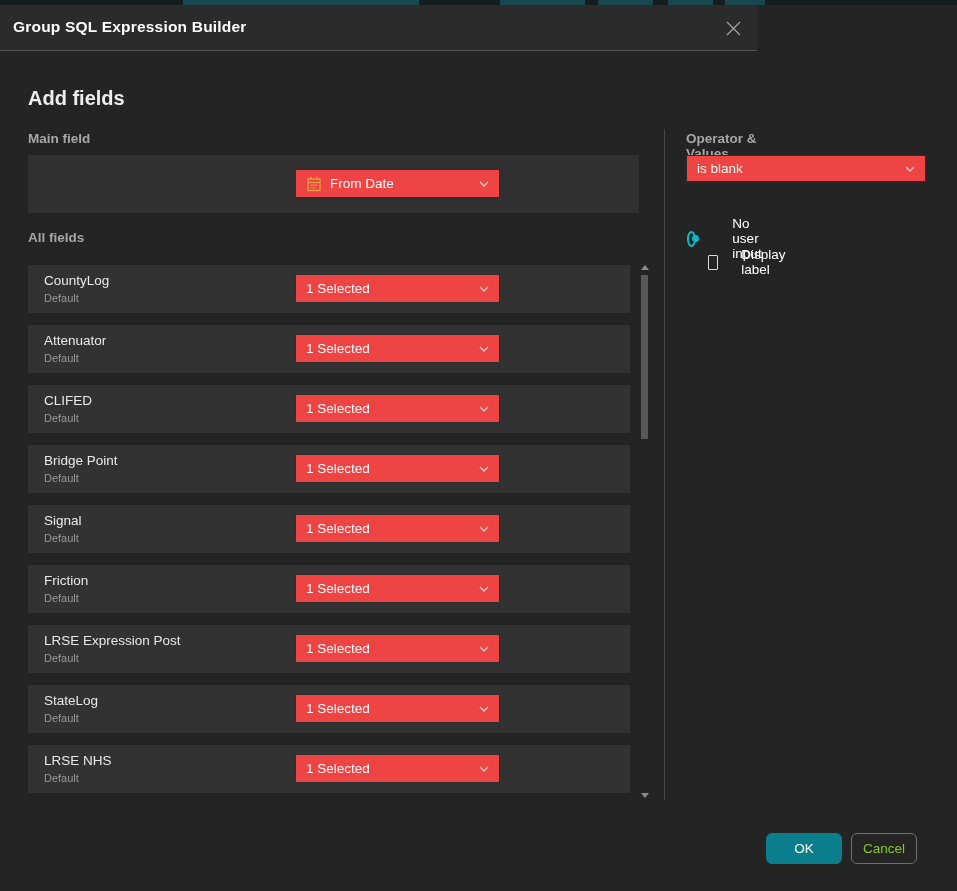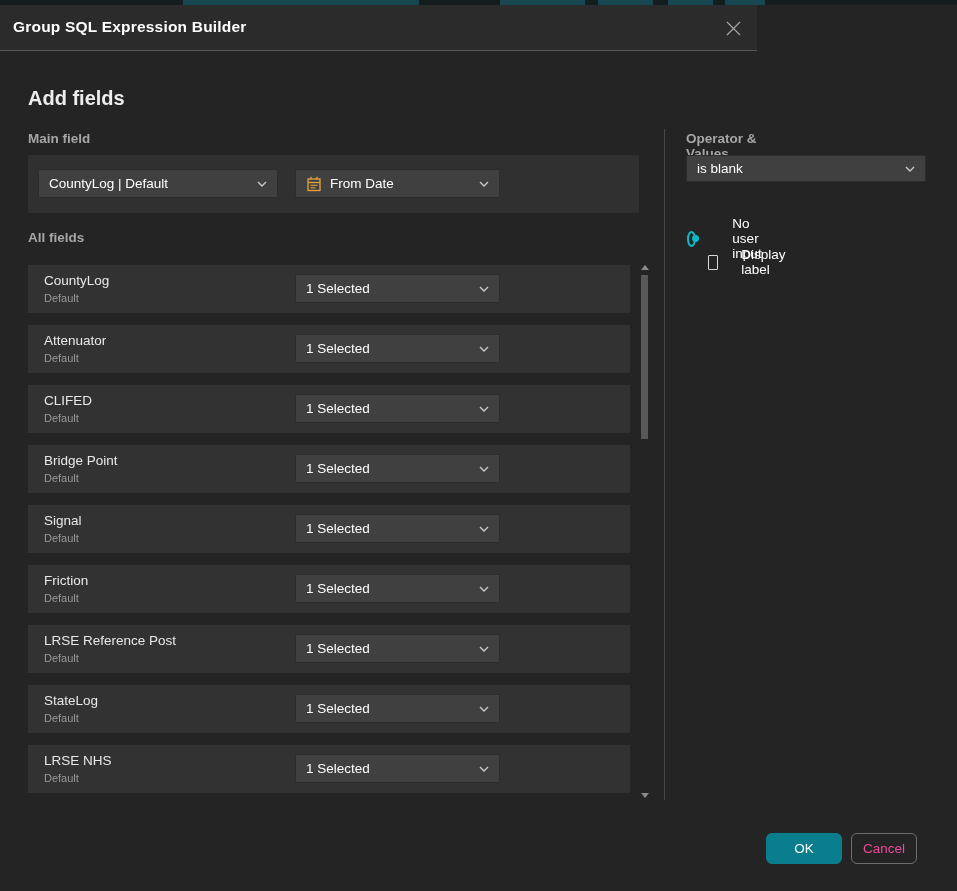--- a/index.html
+++ b/index.html
@@ -25,21 +25,21 @@
   .close-btn{position:absolute;right:13px;top:12px;width:22px;height:22px;display:flex;align-items:center;justify-content:center;cursor:pointer;background:none;border:none;padding:0;}
 
   .h-add-fields{position:absolute;left:28px;top:82px;font-size:20px;font-weight:700;color:#ededed;}
   .h-sub{position:absolute;font-size:13.5px;font-weight:700;color:#a6a6a6;}
   .h-main-field{left:28px;top:126px;}
   .h-all-fields{left:28px;top:225px;}
   .h-operator{left:686px;top:126px;}
 
   
   .select{
-    box-sizing:border-box;height:29px;background:#404040;border:1px solid #2c2c2c;border-radius:1px;
+    box-sizing:border-box;height:29px;background:#ef4444;border:1px solid #2c2c2c;border-radius:1px;
     display:flex;align-items:center;padding:0 10px;cursor:pointer;color:#ffffff;font-size:13.5px;
   }
   .select .grow{flex:1 1 auto;white-space:nowrap;overflow:hidden;}
   .select .chev{flex:0 0 auto;display:flex;align-items:center;margin-left:8px;}
   .select .cal{flex:0 0 auto;display:flex;align-items:center;margin-right:8px;}
 
   
   .main-panel{position:absolute;left:28px;top:150px;width:611px;height:58px;background:#303030;}
   .main-panel .sel-layer{position:absolute;left:10px;top:14px;width:240px;}
   .main-panel .sel-field{position:absolute;left:267px;top:14px;width:205px;}
@@ -67,21 +67,21 @@
   .radio{box-sizing:border-box;width:16px;height:16px;border-radius:50%;border:2px solid #0db9c9;position:relative;background:transparent;}
   .radio.on::after{content:"";position:absolute;left:2.5px;top:2.5px;width:7px;height:7px;border-radius:50%;background:#0db9c9;}
   .radio-label{margin-left:10px;font-size:13.5px;color:#ffffff;}
   .check-row{position:absolute;left:708px;top:242px;display:flex;align-items:center;cursor:pointer;}
   .checkbox{box-sizing:border-box;width:15px;height:15px;border:1px solid #d9d9d9;border-radius:1px;background:transparent;}
   .check-label{margin-left:23px;font-size:13.5px;color:#ffffff;}
 
   
   .btn{box-sizing:border-box;position:absolute;top:828px;height:31px;font-size:13.5px;border-radius:6px;cursor:pointer;display:flex;align-items:center;justify-content:center;font-family:"Liberation Sans", sans-serif;}
   .btn-ok{left:766px;width:76px;background:#0b7e8d;border:1px solid #0b7e8d;color:#ffffff;}
-  .btn-cancel{left:851px;width:66px;background:transparent;border:1px solid #6e6e6e;color:#ec4899;}
+  .btn-cancel{left:851px;width:66px;background:transparent;border:1px solid #6e6e6e;color:#84cc16;}
 </style>
 </head>
 <body>
 
 <div class="top-strip">
   <div class="blob blob1"></div>
   <div class="blob blob2"></div>
   <div class="blob blob3"></div>
   <div class="blob blob4"></div>
   <div class="blob blob5"></div>
@@ -95,28 +95,20 @@
       <svg width="17" height="17" viewBox="0 0 17 17">
         <path d="M2 2 L15 15 M15 2 L2 15" stroke="#a5a5a5" stroke-width="1.2" fill="none"></path>
       </svg>
     </button>
   </div>
 
   <div class="h-add-fields">Add fields</div>
   <div class="h-sub h-main-field">Main field</div>
 
   <div class="main-panel">
-    <div class="select sel-layer">
-      <span class="grow">CountyLog | Default</span>
-      <span class="chev">
-        <svg width="10" height="6" viewBox="0 0 10 6">
-            <path d="M1 1 L5 5 L9 1" stroke="#c8c8c8" stroke-width="1.4" fill="none"></path>
-          </svg>
-      </span>
-    </div>
     <div class="select sel-field">
       <span class="cal">
         <svg width="16" height="16" viewBox="0 0 16 16">
           <rect x="2" y="3" width="12" height="11.5" fill="none" stroke="#e7a33d" stroke-width="1.3"></rect>
           <line x1="2" y1="6.5" x2="14" y2="6.5" stroke="#e7a33d" stroke-width="1.3"></line>
           <line x1="5" y1="0.8" x2="5" y2="3.5" stroke="#e7a33d" stroke-width="1.3"></line>
           <line x1="11" y1="0.8" x2="11" y2="3.5" stroke="#e7a33d" stroke-width="1.3"></line>
           <line x1="4.5" y1="9.3" x2="11.5" y2="9.3" stroke="#e7a33d" stroke-width="1.1"></line>
           <line x1="4.5" y1="11.8" x2="9.5" y2="11.8" stroke="#e7a33d" stroke-width="1.1"></line>
         </svg>
@@ -205,21 +197,21 @@
         <span class="grow">1 Selected</span>
         <span class="chev">
           <svg width="10" height="6" viewBox="0 0 10 6">
               <path d="M1 1 L5 5 L9 1" stroke="#c8c8c8" stroke-width="1.4" fill="none"></path>
             </svg>
         </span>
       </div>
     </div>
 
     <div class="field-row">
-      <div class="field-name">LRSE Reference Post</div>
+      <div class="field-name">LRSE Expression Post</div>
       <div class="field-sub">Default</div>
       <div class="select">
         <span class="grow">1 Selected</span>
         <span class="chev">
           <svg width="10" height="6" viewBox="0 0 10 6">
               <path d="M1 1 L5 5 L9 1" stroke="#c8c8c8" stroke-width="1.4" fill="none"></path>
             </svg>
         </span>
       </div>
     </div>

